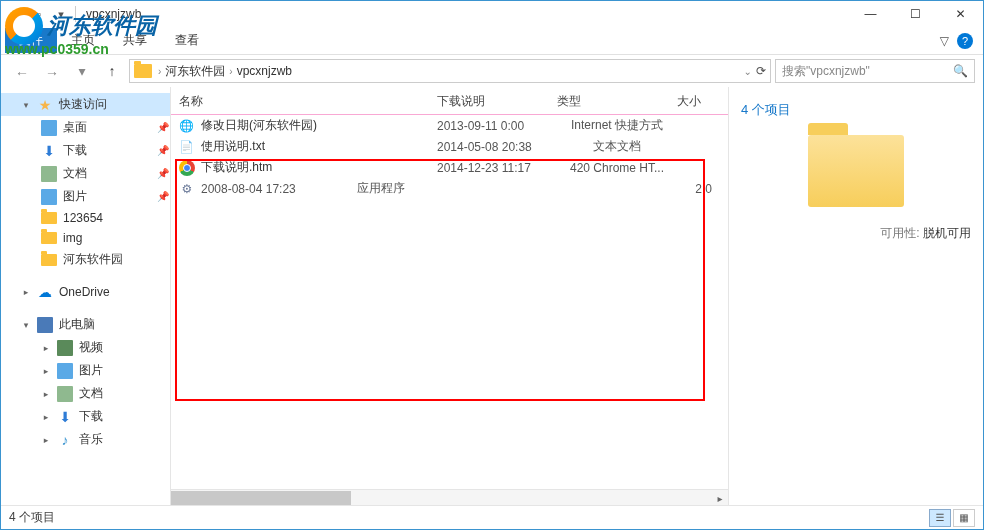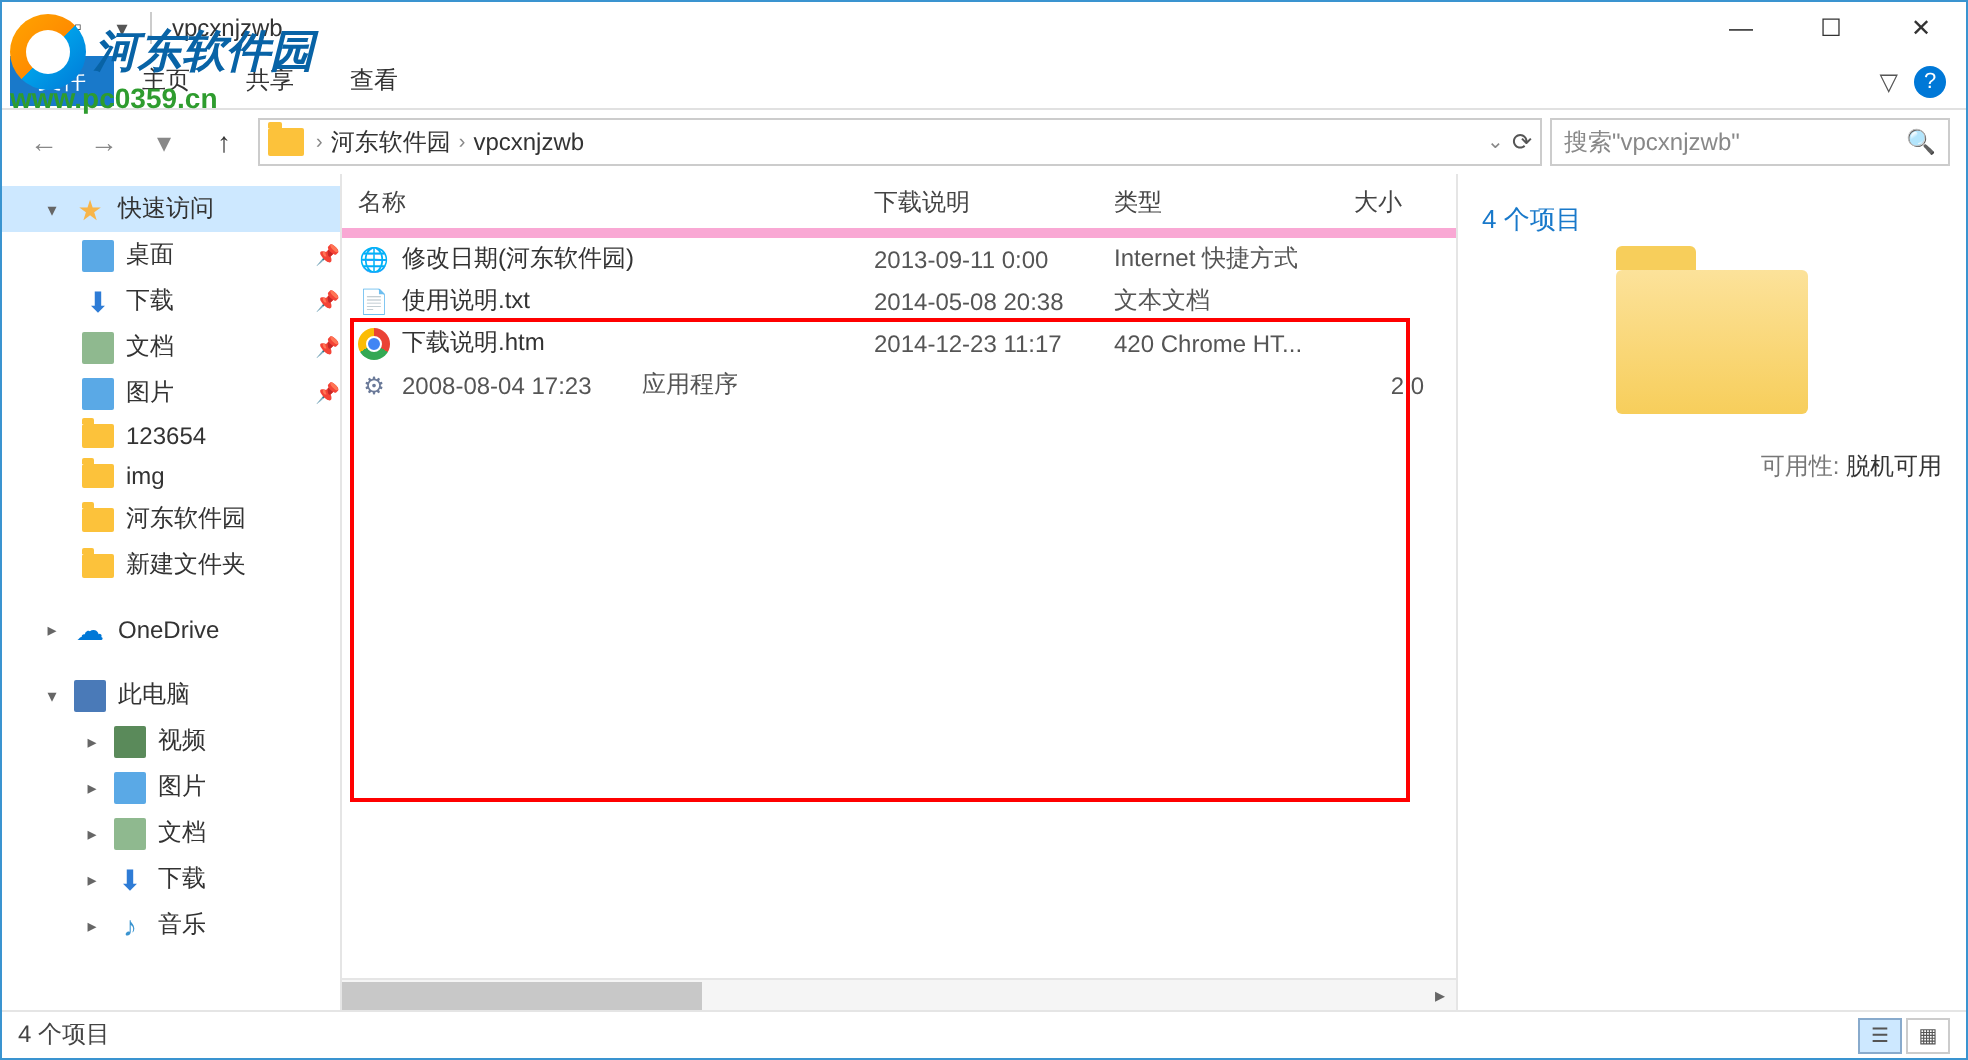--- a/index.html
+++ b/index.html
@@ -53,37 +53,37 @@
 .ico.pic { background: #5aa9e6; border-radius: 1px; }
 .ico.folder { background: #fcc23b; width: 16px; height: 12px; border-radius: 1px; position: relative; }
 .ico.folder::before { content: ""; position: absolute; top: -3px; left: 0; width: 6px; height: 3px; background: #fcc23b; border-radius: 1px 1px 0 0; }
 .ico.onedrive { color: #0078d7; font-size: 14px; }
 .ico.pc { background: #4a7ab8; border-radius: 1px; }
 .ico.video { background: #5a8a5a; border-radius: 1px; }
 .ico.music { color: #3a94d0; font-size: 14px; }
 .sidebar .spacer { height: 10px; }
 
 .content { flex: 1; position: relative; display: flex; flex-direction: column; }
-.cols { display: flex; padding: 6px 8px 4px 8px; font-size: 12px; color: #444; border-bottom: 5px solid #f9a8d4; }
+.cols { display: flex; padding: 6px 8px 4px 8px; font-size: 12px; color: #444; border-bottom: 1px solid #f9a8d4; }
 .col-name { width: 258px; }
 .col-date { width: 120px; }
 .col-type { width: 120px; }
 .col-size { flex: 1; }
 
 .filelist { flex: 1; overflow: auto; }
 .filerow { display: flex; align-items: center; padding: 2px 8px; font-size: 12px; color: #555; }
 .filerow .fico { width: 16px; height: 16px; margin-right: 6px; display: inline-flex; align-items: center; justify-content: center; font-size: 12px; }
 .fico.ie { color: #1e88e5; }
 .fico.txt { color: #888; }
 .fico.chrome { background: conic-gradient(#ea4335 0 120deg, #34a853 120deg 240deg, #fbbc05 240deg 360deg); border-radius: 50%; position: relative; }
 .fico.chrome::after { content: ""; position: absolute; inset: 4px; background: #4285f4; border-radius: 50%; border: 1px solid #fff; }
 .fico.exe { color: #6b7a99; }
 .filerow .fname { width: 236px; color: #333; }
 .filerow .fdate { width: 120px; }
-.filerow .ftype { width: 120px; }
+.filerow .ftype { width: 120px; text-align: center; }
 .filerow .fsize { flex: 1; text-align: right; padding-right: 8px; }
 
 .redbox { position: absolute; border: 2px solid #f00; pointer-events: none; top: 72px; left: 4px; width: 530px; height: 242px; }
 
 .hscroll { height: 16px; border-top: 1px solid #e5e5e5; background: #f5f5f5; position: relative; }
 .hscroll .thumb { position: absolute; left: 0; top: 1px; height: 14px; width: 180px; background: #c8c8c8; }
 .hscroll .rbtn { position: absolute; right: 0; top: 0; width: 16px; height: 16px; display: flex; align-items: center; justify-content: center; color: #666; font-size: 10px; }
 
 .preview { width: 255px; border-left: 1px solid #e5e5e5; padding: 14px 12px; font-size: 13px; color: #333; }
 .preview .ptitle { color: #1979ca; margin-bottom: 16px; }
@@ -189,24 +189,20 @@
         <span>123654</span>
       </div>
     <div class="item l2">
         <span class="ico folder"></span>
         <span>img</span>
       </div>
     <div class="item l2">
         <span class="ico folder"></span>
         <span>河东软件园</span>
       </div>
-    <div class="item l2">
-        <span class="ico folder"></span>
-        <span>新建文件夹</span>
-      </div>
     <div class="spacer"></div>
     <div class="item">
         <span class="chev">▸</span>
         <span class="ico onedrive">☁</span>
         <span>OneDrive</span>
       </div>
     <div class="spacer"></div>
     <div class="item">
         <span class="chev">▾</span>
         <span class="ico pc"></span>

